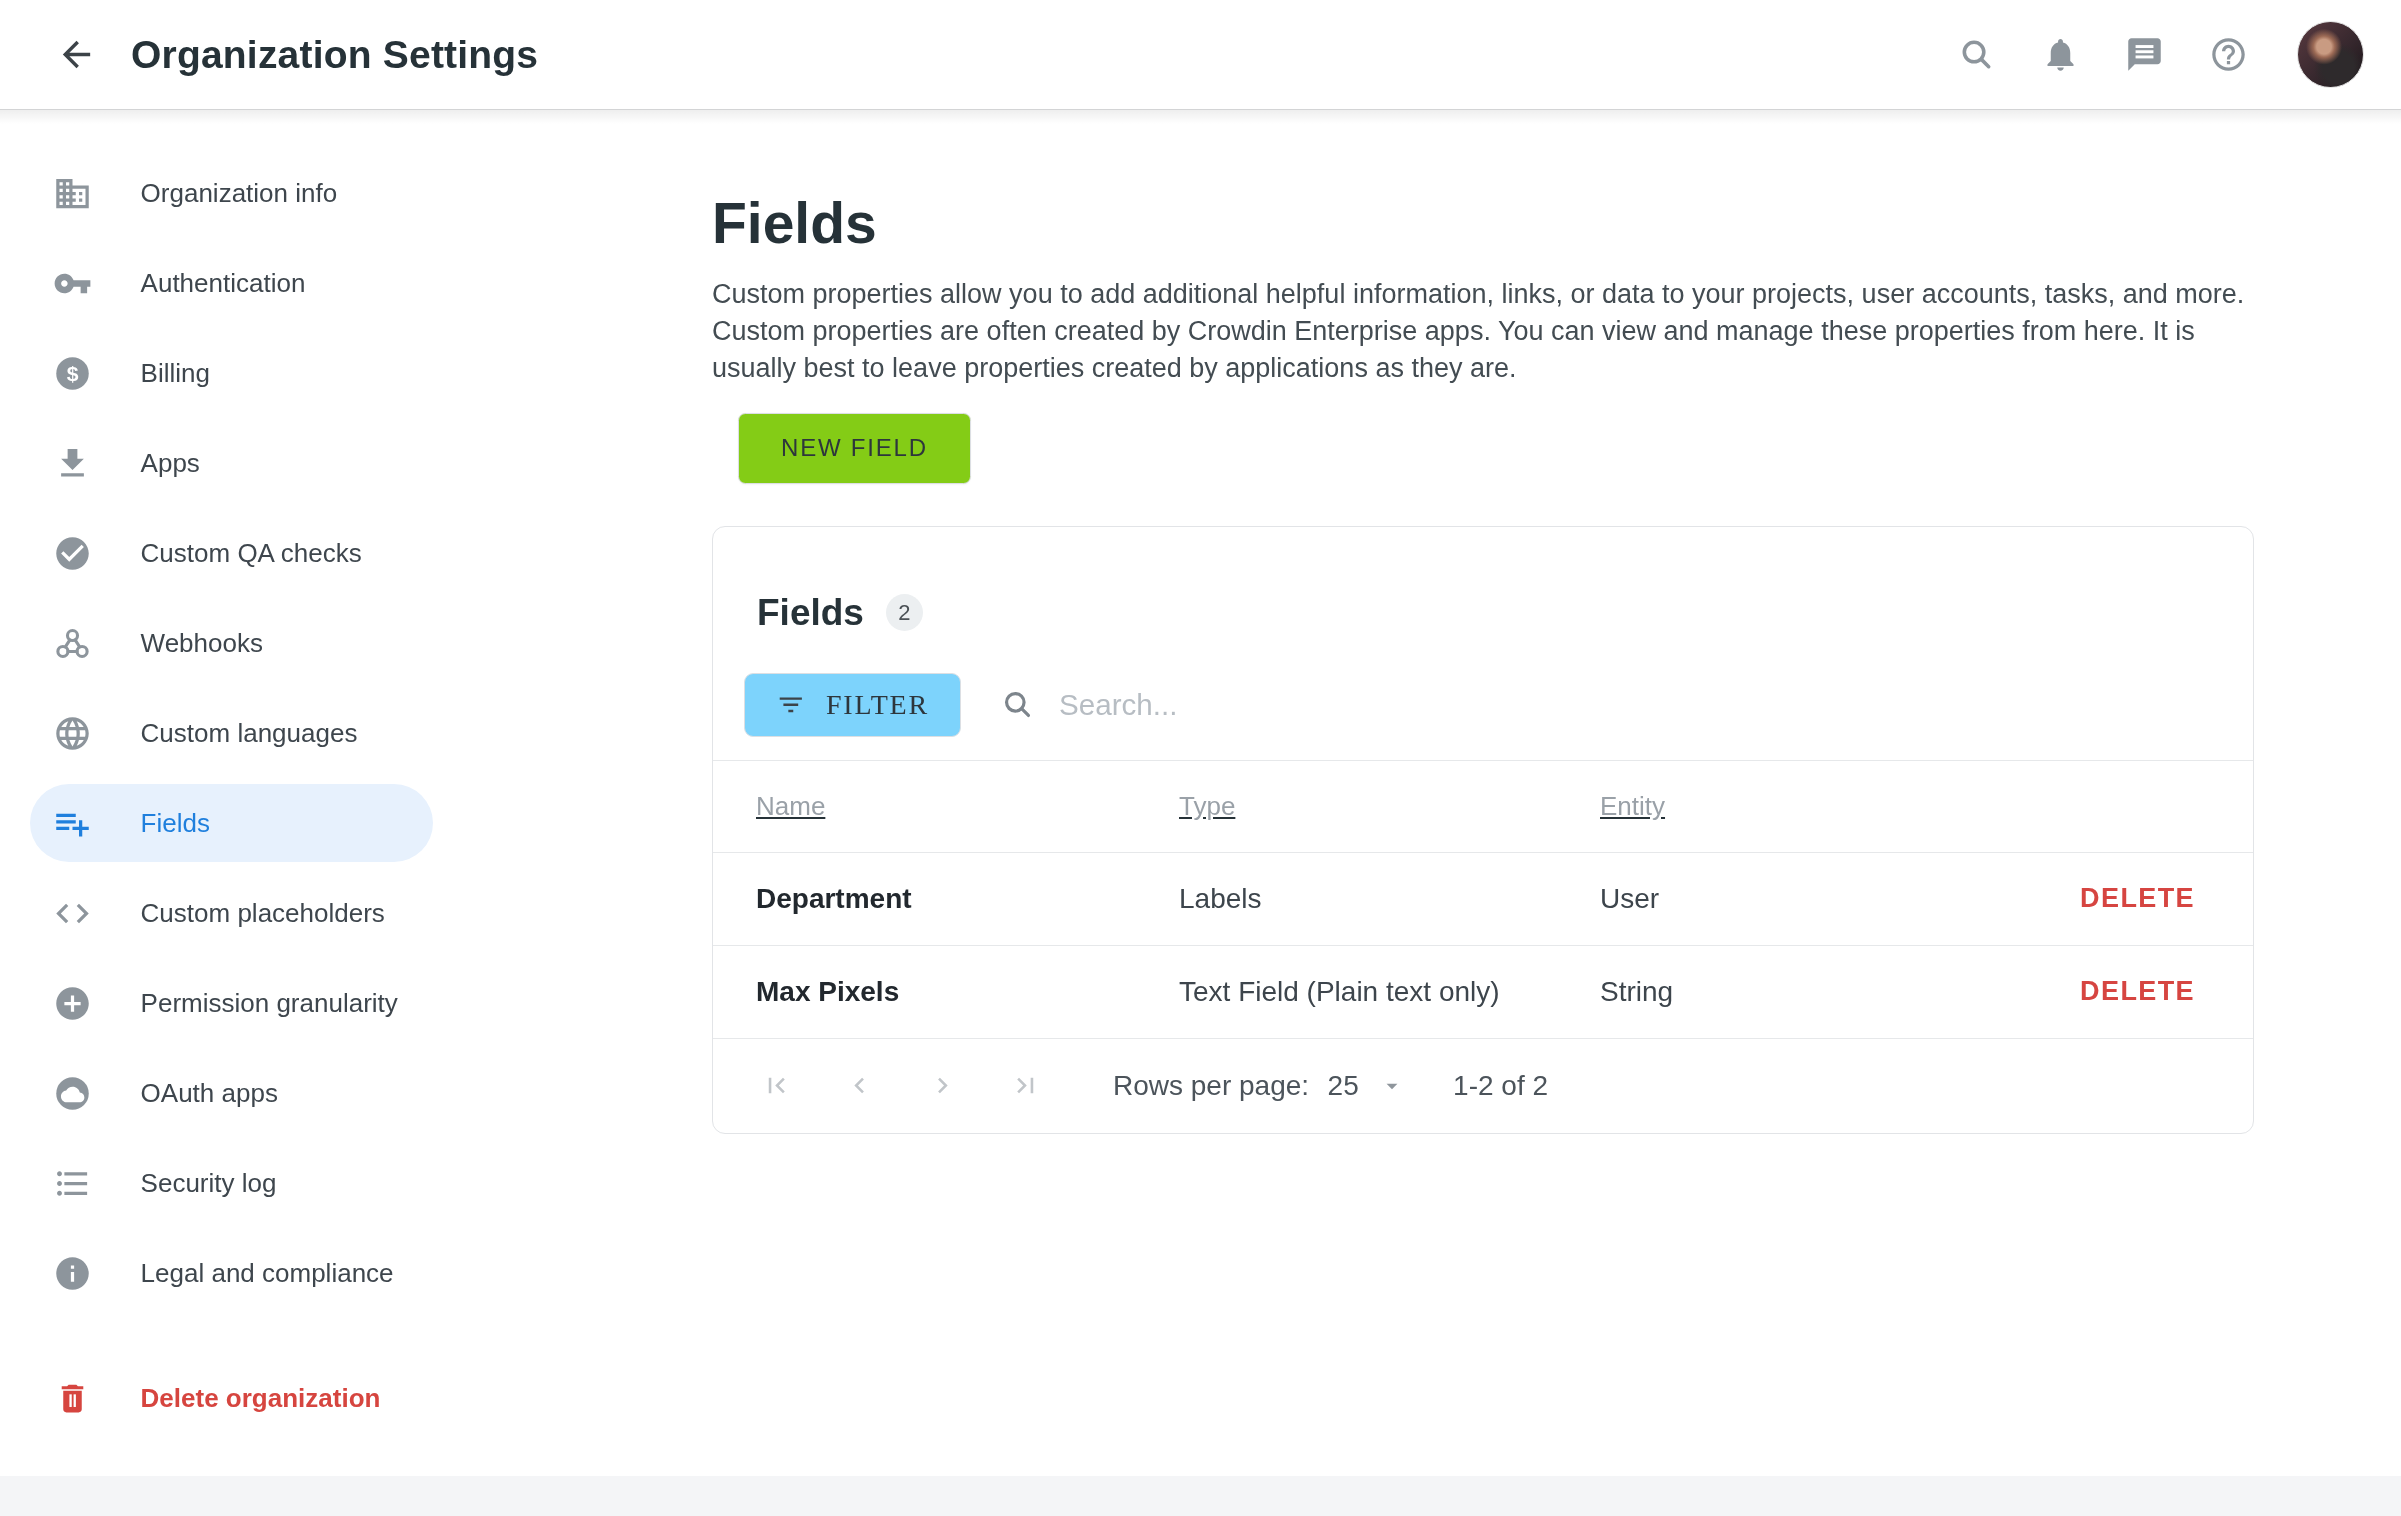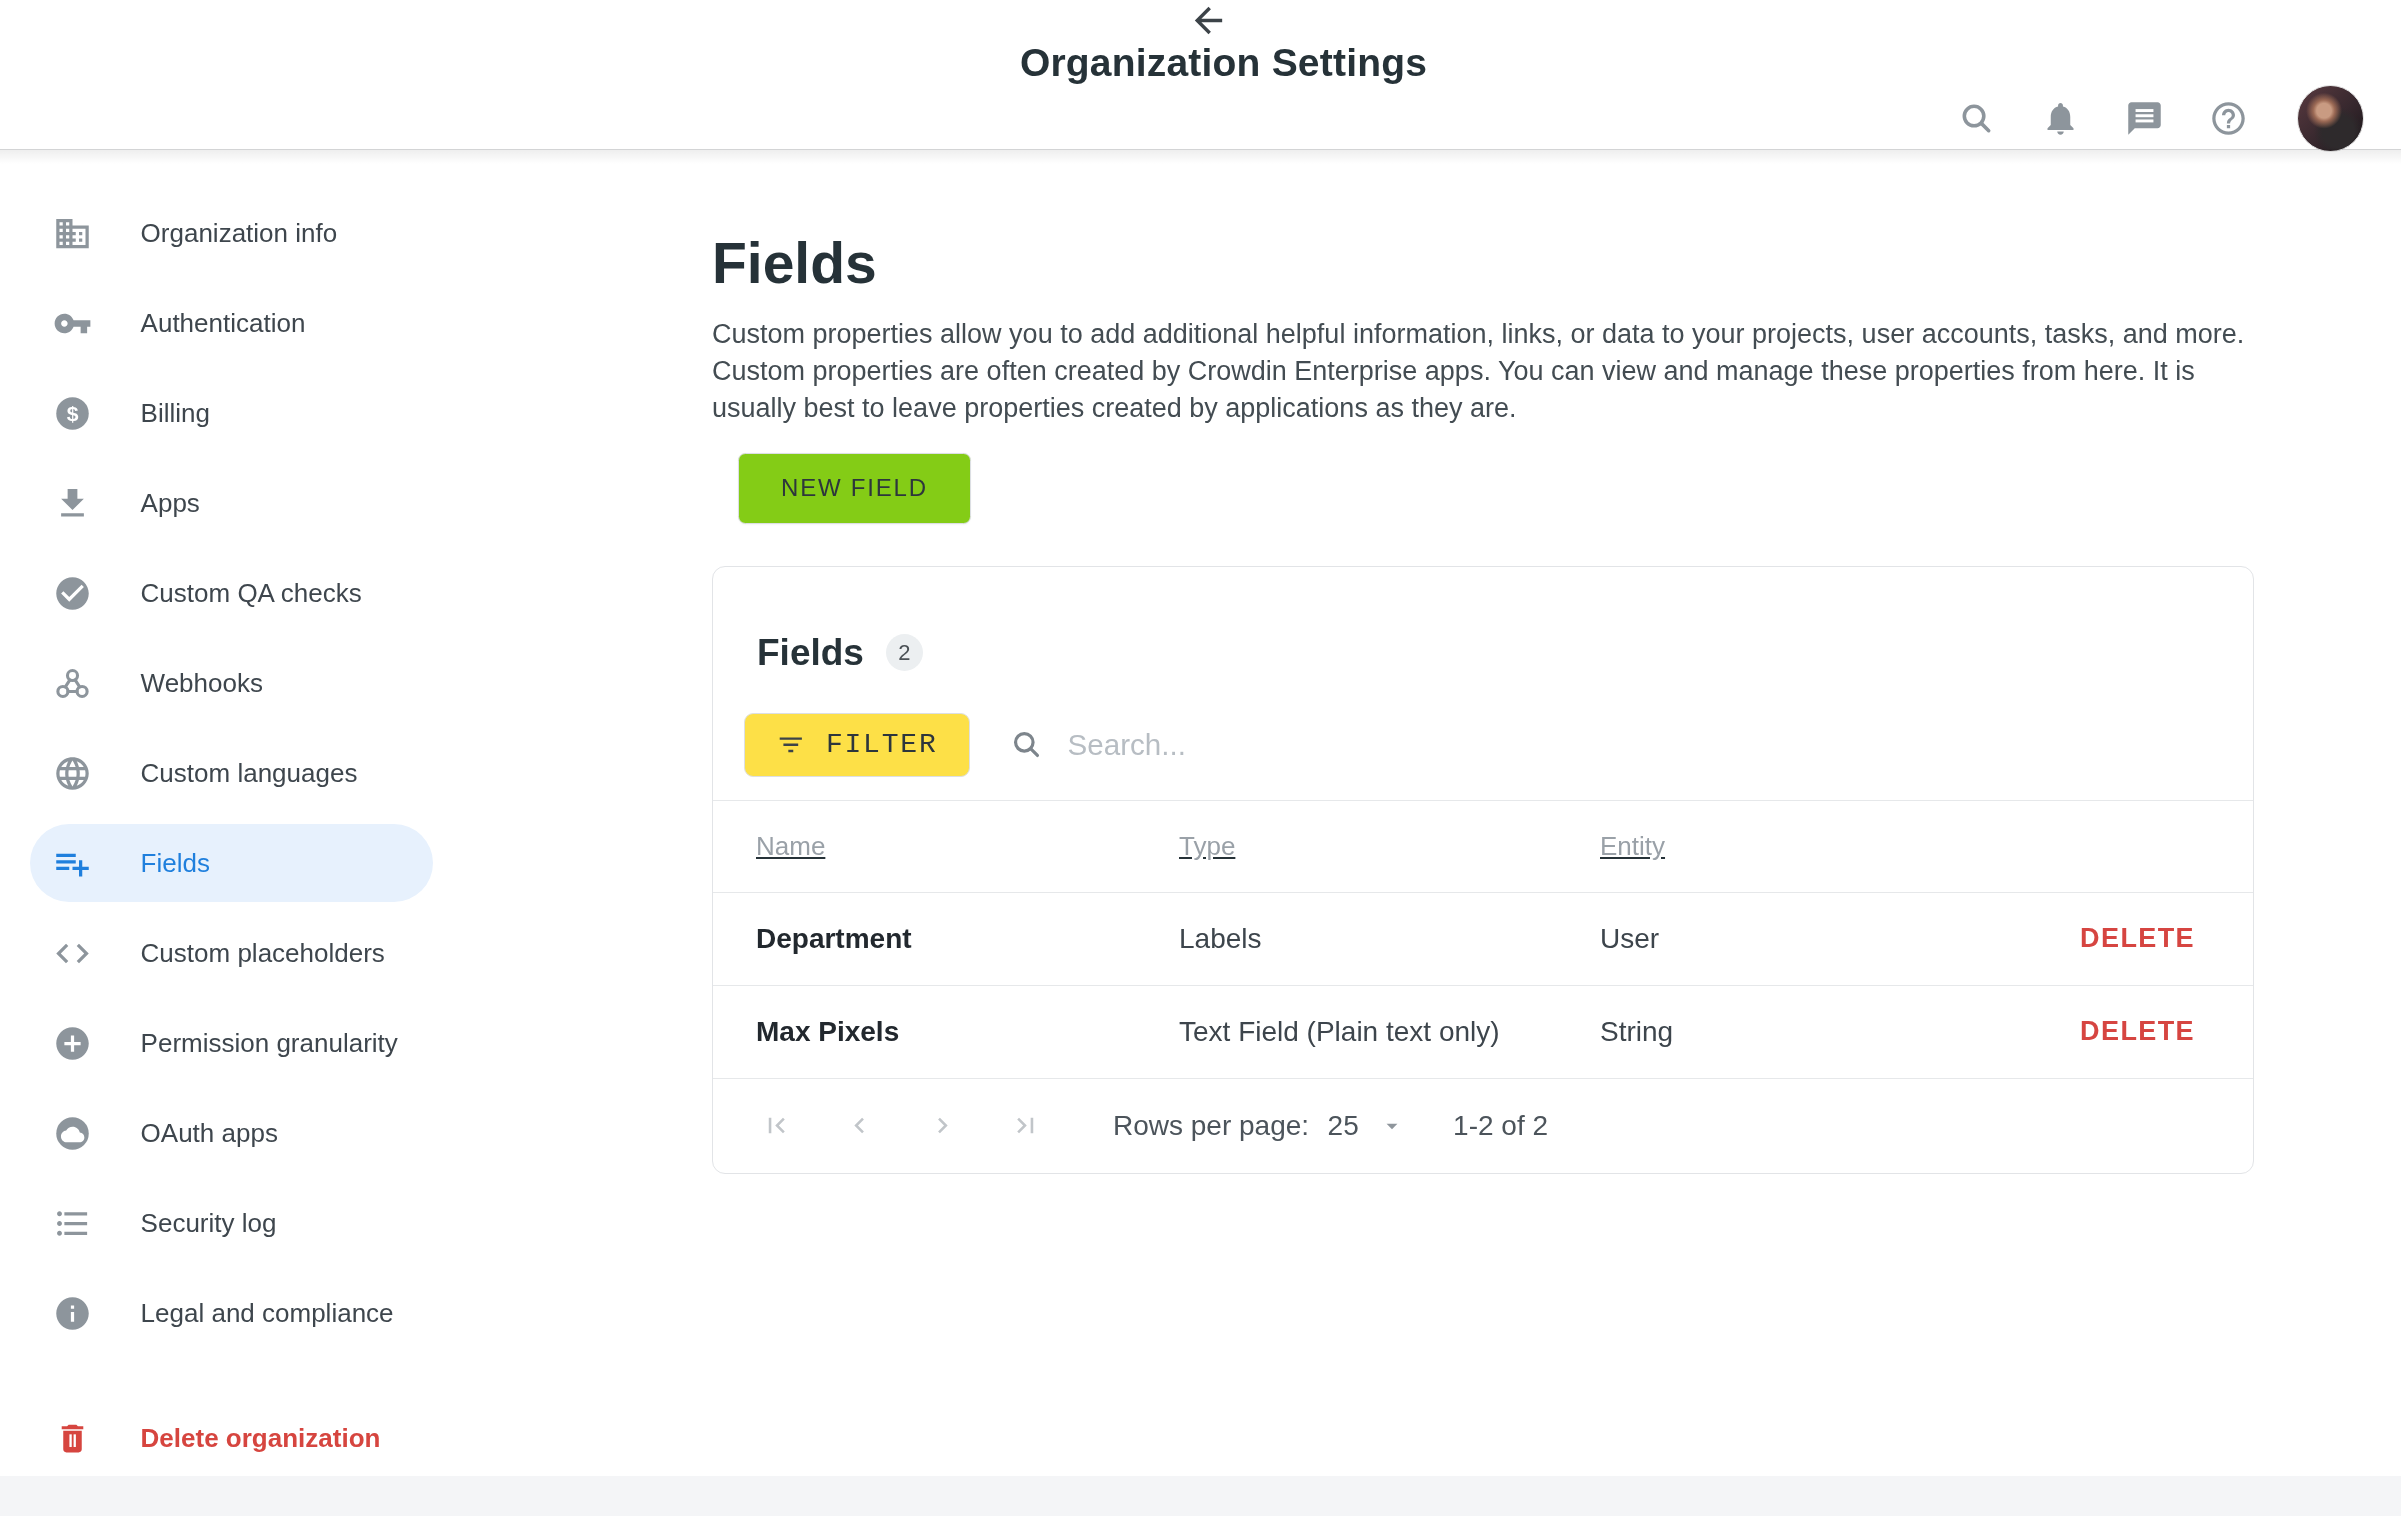--- a/index.html
+++ b/index.html
@@ -1,22 +1,22 @@
 <!DOCTYPE html>
 <html style="font-size:14.8px"><head>
 <meta charset="utf-8">
 <style>
   * { box-sizing: border-box; margin: 0; padding: 0; }
   html,body { background:#fff; }
   body { font-family: "Liberation Sans", sans-serif; color:#263238; }
   .screen { position:relative; width:2401px; height:1517px; background:#fff; overflow:hidden; }
 
   
-  .topbar { position:relative; height:150px; display:flex; align-items:center;
-            padding:0 37px 0 52px; border-bottom:0.9px solid #e2e3e5; background:#fff; z-index:5;flex-direction:column; }
+  .topbar { position:relative; height:110px; display:flex; align-items:center;
+            padding:0 37px 0 52px; border-bottom:0.9px solid #e2e3e5; background:#fff; z-index:5; }
   .topbar::after { content:""; position:absolute; left:0; right:0; top:100%; height:14.8px;
             background:linear-gradient(rgba(0,0,0,.07), rgba(0,0,0,0)); pointer-events:none; }
   .back-btn { width:48px; height:48px; border:none; background:transparent; cursor:pointer;
             display:flex; align-items:center; justify-content:center; }
   .topbar-title { font-size:39px; font-weight:700; color:#263238; margin-left:31px; letter-spacing:0.2px; }
   .topbar-actions { margin-left:auto; display:flex; align-items:center; gap:42px; }
   .icon-btn { width:42px; height:42px; border:none; background:transparent; cursor:pointer;
             display:flex; align-items:center; justify-content:center; }
   .avatar { width:67px; height:67px; border-radius:50%; margin-left:5.5px; cursor:pointer;
             background:
@@ -51,22 +51,22 @@
   
   .card { margin-top:42px; width:1542px; background:#fff; border:0.9px solid #e2e4e7;
           border-radius:13px; overflow:hidden; }
   .card-head { display:flex; align-items:center; padding:65px 44px 0 44px; }
   .card-title { font-size:37px; font-weight:700; color:#263238; }
   .count-badge { width:37px; height:37px; margin-left:22px; border-radius:50%;
           background:#eceff1; color:#4b5156; font-size:22px;
           display:flex; align-items:center; justify-content:center; }
   .toolbar { display:flex; align-items:center; margin-top:39px; padding:0 44px 23px 31px; }
   .filter-btn { height:64px; padding:0 31px; display:flex; align-items:center; gap:20.3px;
-          background:#fde047; border:0.9px solid #dcdfe3; border-radius:9.2px; cursor:pointer;
-          font-family:Liberation Mono, monospace; font-size:28px; font-weight:500; letter-spacing:1.8px; color:#2d363c; }
+          background:#7dd3fc; border:0.9px solid #dcdfe3; border-radius:9.2px; cursor:pointer;
+          font-family:Liberation Serif, serif; font-size:28px; font-weight:500; letter-spacing:1.8px; color:#2d363c; }
   .searchbox { display:flex; align-items:flex-end; gap:24px; margin-left:39px; flex:1; }
   .searchbox input { flex:1; border:none; outline:none; font-family:inherit;
           font-size:29.6px; color:#3f464c; background:transparent; }
   .searchbox input::placeholder { color:#b7bdc3; }
 
   .trow { display:flex; align-items:center; height:93px; border-top:0.9px solid #e6e8ea; }
   .trow.thead { height:92px;text-decoration:underline; }
   .c1 { width:466px; padding-left:43px; }
   .c2 { width:421px; }
   .c3 { flex:1; }

